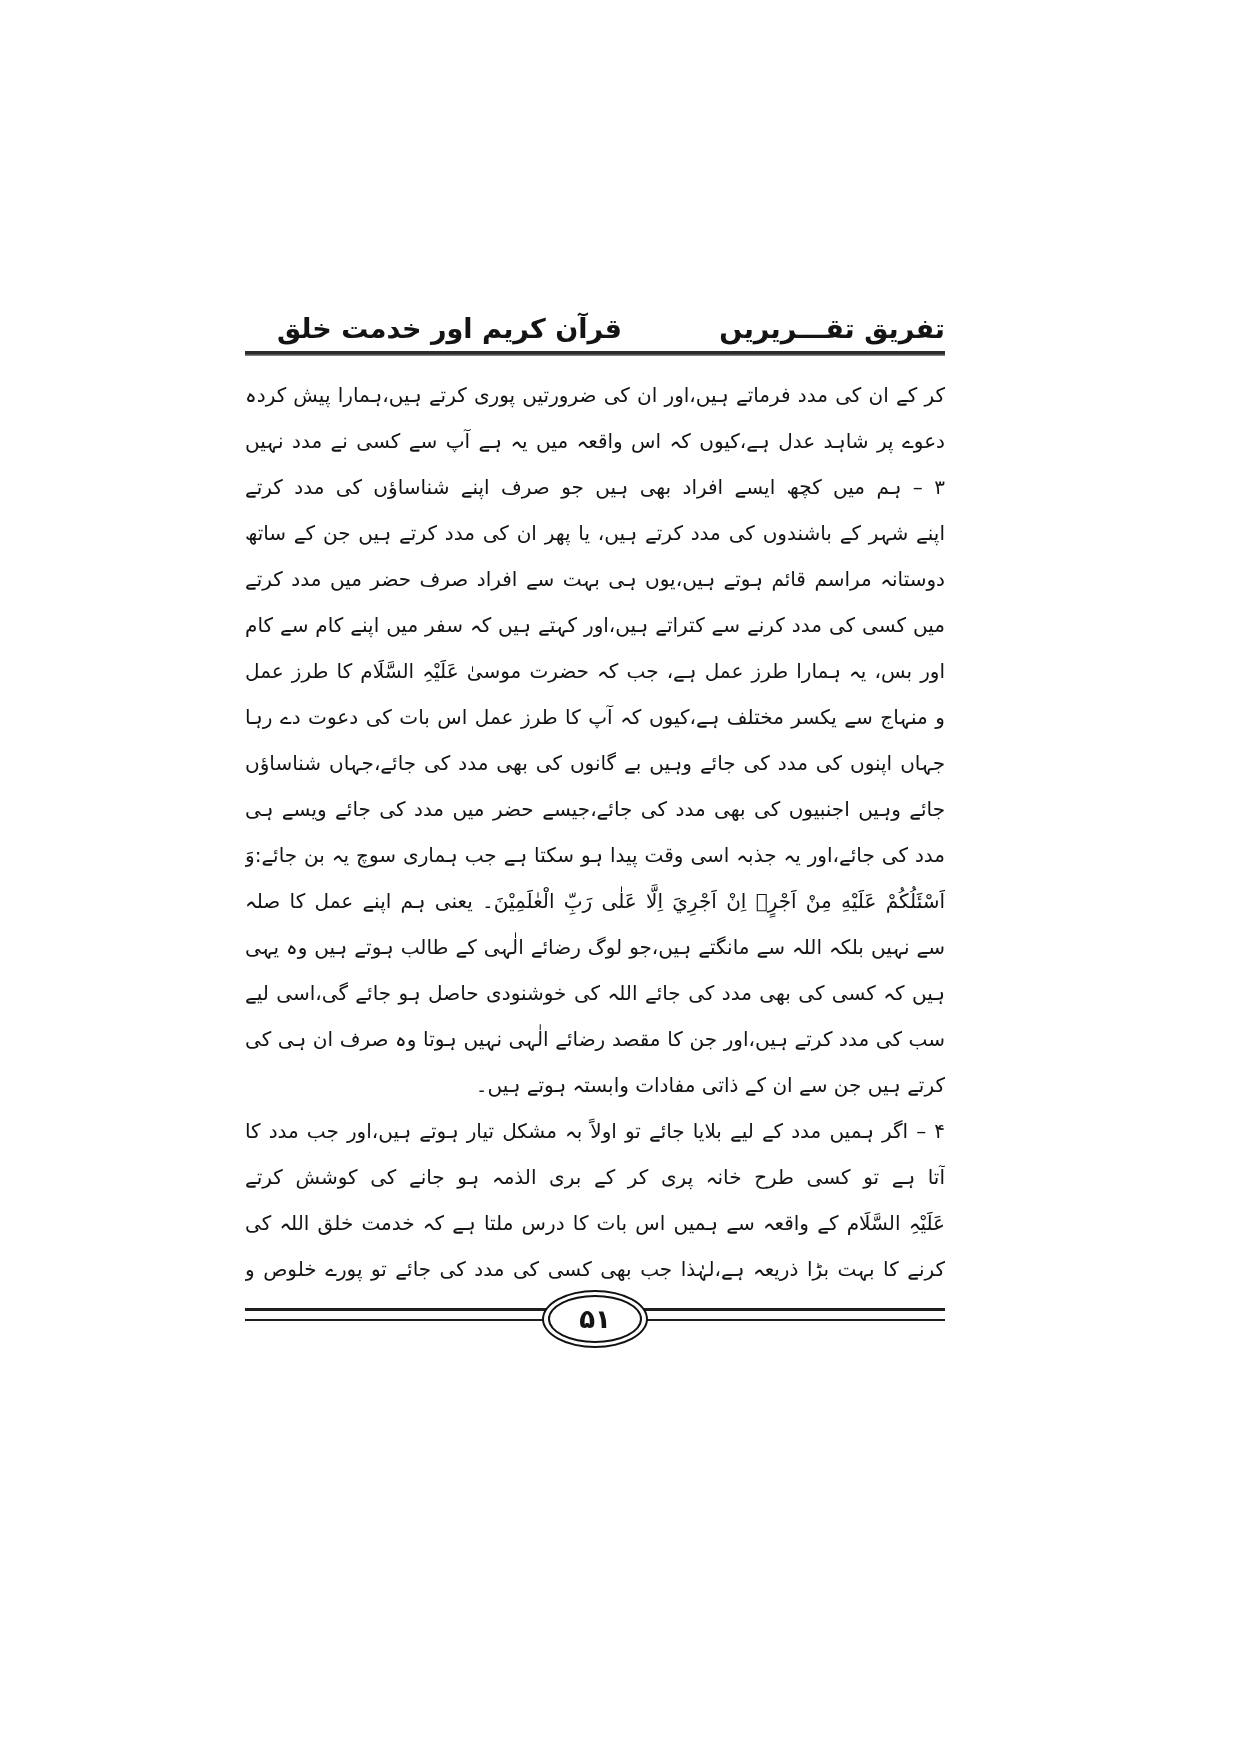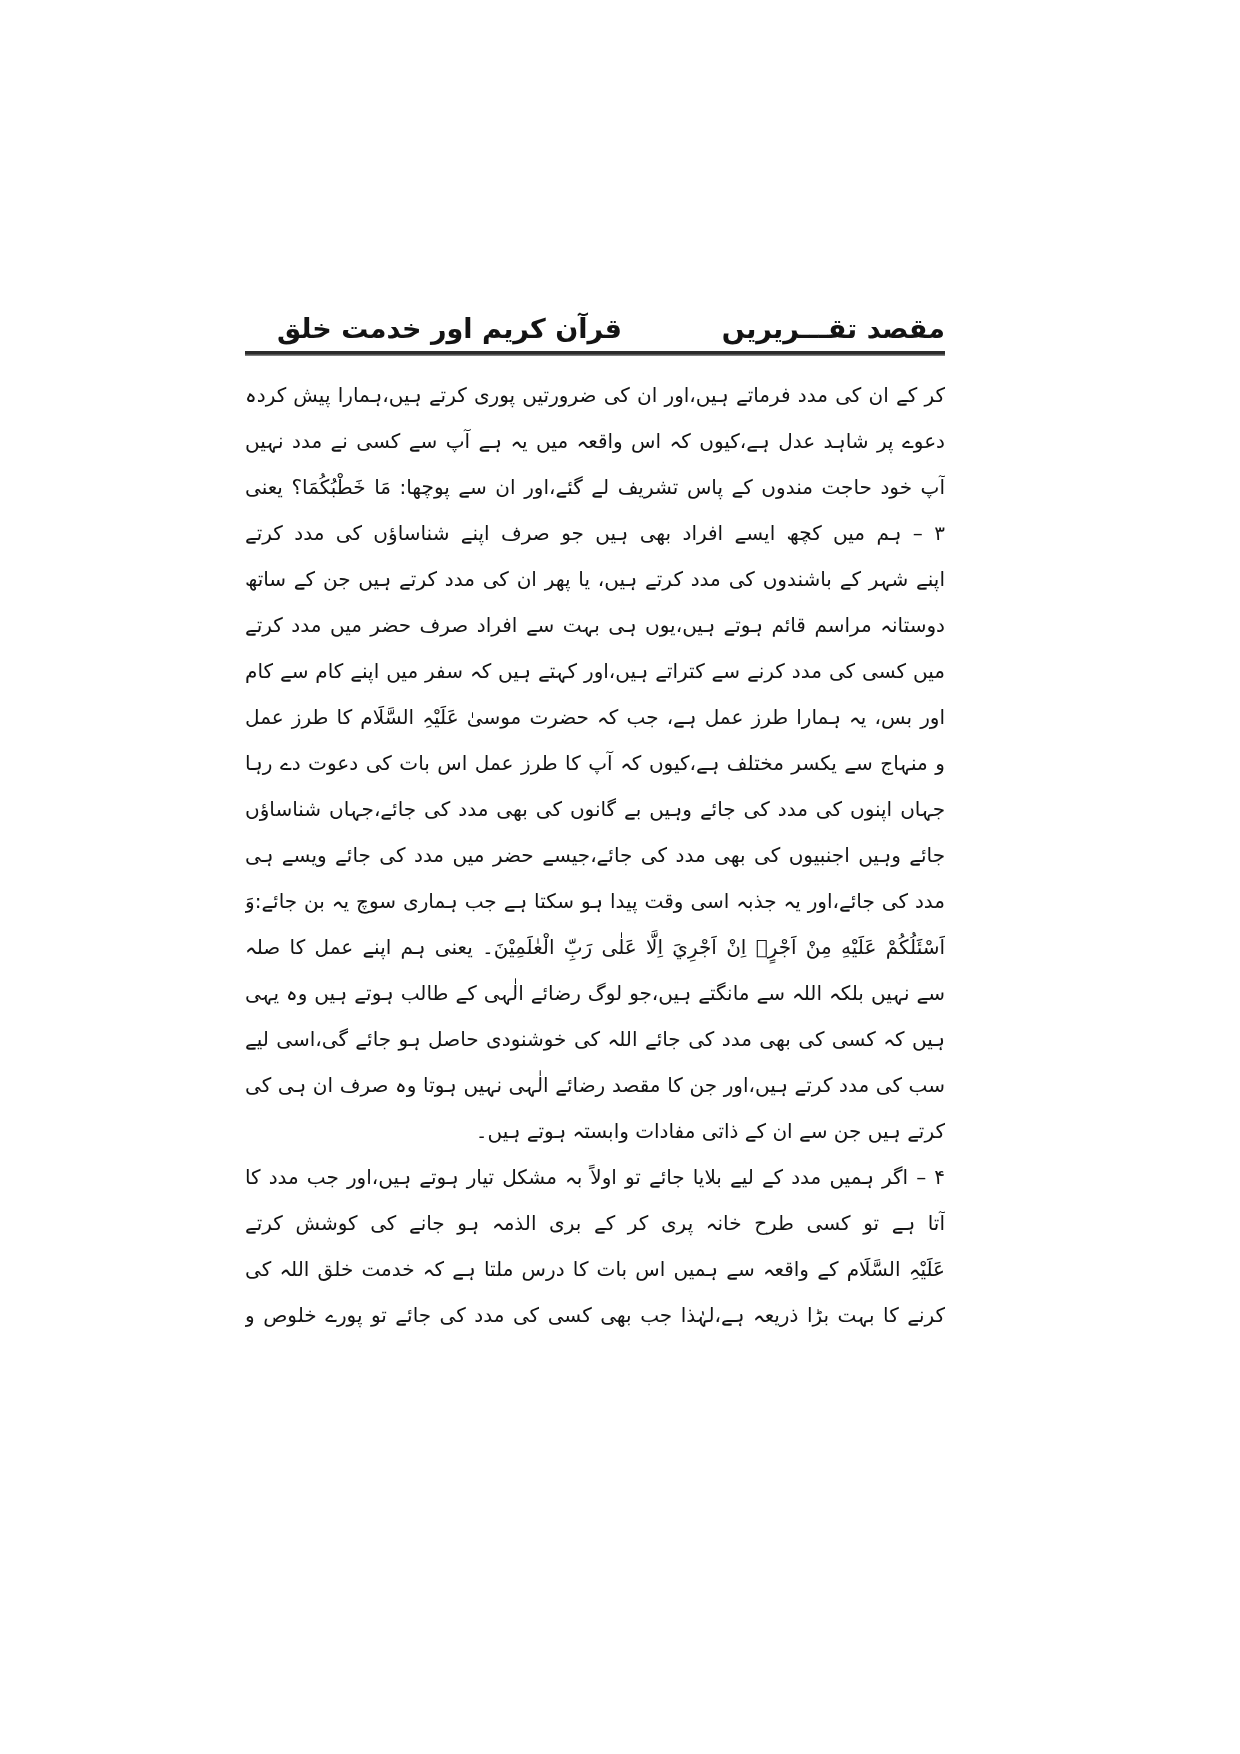--- a/index.html
+++ b/index.html
@@ -88,45 +88,52 @@
     direction:rtl;
   }
 </style>
 </head>
 <body>
 
 <div class="page">
   <div class="content">
 
     <div class="header">
-      <span class="h-right">مقصد تقـــریریں</span>
+      <span class="h-right">تفریق تقـــریریں</span>
       <span class="h-left">قرآن کریم اور خدمت خلق</span>
     </div>
 
     <div class="header-rule"></div>
 
     <div class="body" id="body-lines">
         <div class="line">کر کے ان کی مدد فرماتے ہیں،اور ان کی ضرورتیں پوری کرتے ہیں،ہمارا پیش کردہ واقعہ اس</div>
         <div class="line">دعوے پر شاہد عدل ہے،کیوں کہ اس واقعہ میں یہ ہے آپ سے کسی نے مدد نہیں مانگی،</div>
-        <div class="line">آپ خود حاجت مندوں کے پاس تشریف لے گئے،اور ان سے پوچھا: مَا خَطْبُكُمَا؟ یعنی</div>
         <div class="line">۳ – ہم میں کچھ ایسے افراد بھی ہیں جو صرف اپنے شناساؤں کی مدد کرتے ہیں،صرف</div>
         <div class="line">اپنے شہر کے باشندوں کی مدد کرتے ہیں، یا پھر ان کی مدد کرتے ہیں جن کے ساتھ پیشگی</div>
         <div class="line">دوستانہ مراسم قائم ہوتے ہیں،یوں ہی بہت سے افراد صرف حضر میں مدد کرتے ہیں اور سفر</div>
         <div class="line">میں کسی کی مدد کرنے سے کتراتے ہیں،اور کہتے ہیں کہ سفر میں اپنے کام سے کام رکھا جائے</div>
         <div class="line">اور بس، یہ ہمارا طرز عمل ہے، جب کہ حضرت موسیٰ عَلَیْہِ السَّلَام کا طرز عمل ہمارے مزاج</div>
         <div class="line">و منہاج سے یکسر مختلف ہے،کیوں کہ آپ کا طرز عمل اس بات کی دعوت دے رہا ہے کہ</div>
         <div class="line">جہاں اپنوں کی مدد کی جائے وہیں بے گانوں کی بھی مدد کی جائے،جہاں شناساؤں کی مدد کی</div>
         <div class="line">جائے وہیں اجنبیوں کی بھی مدد کی جائے،جیسے حضر میں مدد کی جائے ویسے ہی سفر میں بھی</div>
         <div class="line">مدد کی جائے،اور یہ جذبہ اسی وقت پیدا ہو سکتا ہے جب ہماری سوچ یہ بن جائے:وَ مَآ</div>
         <div class="line">اَسْئَلُكُمْ عَلَيْهِ مِنْ اَجْرٍۚ اِنْ اَجْرِيَ اِلَّا عَلٰى رَبِّ الْعٰلَمِيْنَ۔ یعنی ہم اپنے عمل کا صلہ بندوں</div>
         <div class="line">سے نہیں بلکہ اللہ سے مانگتے ہیں،جو لوگ رضائے الٰہی کے طالب ہوتے ہیں وہ یہی سوچتے</div>
         <div class="line">ہیں کہ کسی کی بھی مدد کی جائے اللہ کی خوشنودی حاصل ہو جائے گی،اسی لیے وہ بلا تفریق</div>
         <div class="line">سب کی مدد کرتے ہیں،اور جن کا مقصد رضائے الٰہی نہیں ہوتا وہ صرف ان ہی کی مدد</div>
         <div class="line endline">کرتے ہیں جن سے ان کے ذاتی مفادات وابستہ ہوتے ہیں۔</div>
         <div class="line">۴ – اگر ہمیں مدد کے لیے بلایا جائے تو اولاً بہ مشکل تیار ہوتے ہیں،اور جب مدد کا وقت</div>
         <div class="line">آتا ہے تو کسی طرح خانہ پری کر کے بری الذمہ ہو جانے کی کوشش کرتے ہیں،حضرت موسیٰ</div>
         <div class="line">عَلَیْہِ السَّلَام کے واقعہ سے ہمیں اس بات کا درس ملتا ہے کہ خدمت خلق اللہ کی خوشنودی حاصل</div>
         <div class="line">کرنے کا بہت بڑا ذریعہ ہے،لہٰذا جب بھی کسی کی مدد کی جائے تو پورے خلوص و للّٰہیت کے</div>
       </div>
 
+    <div class="footer">
+      <div class="footer-rule"></div>
+      <div class="page-number-oval">
+        <div class="inner">
+          <span>۵۱</span>
+        </div>
+      </div>
+    </div>
 
   </div>
 </div>
 
 </body></html>

